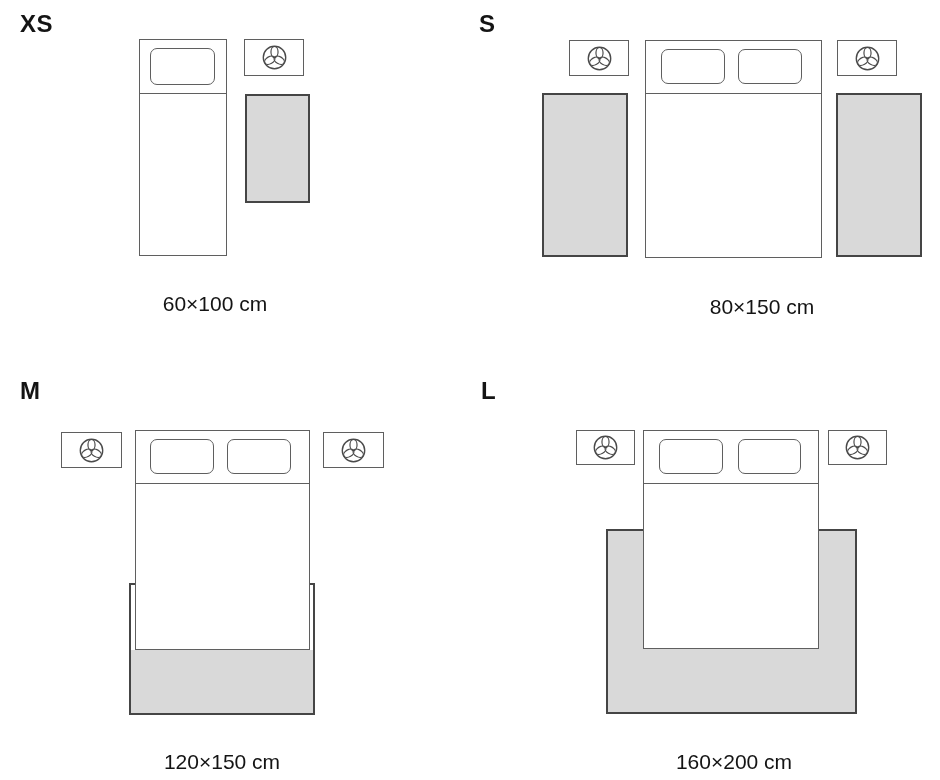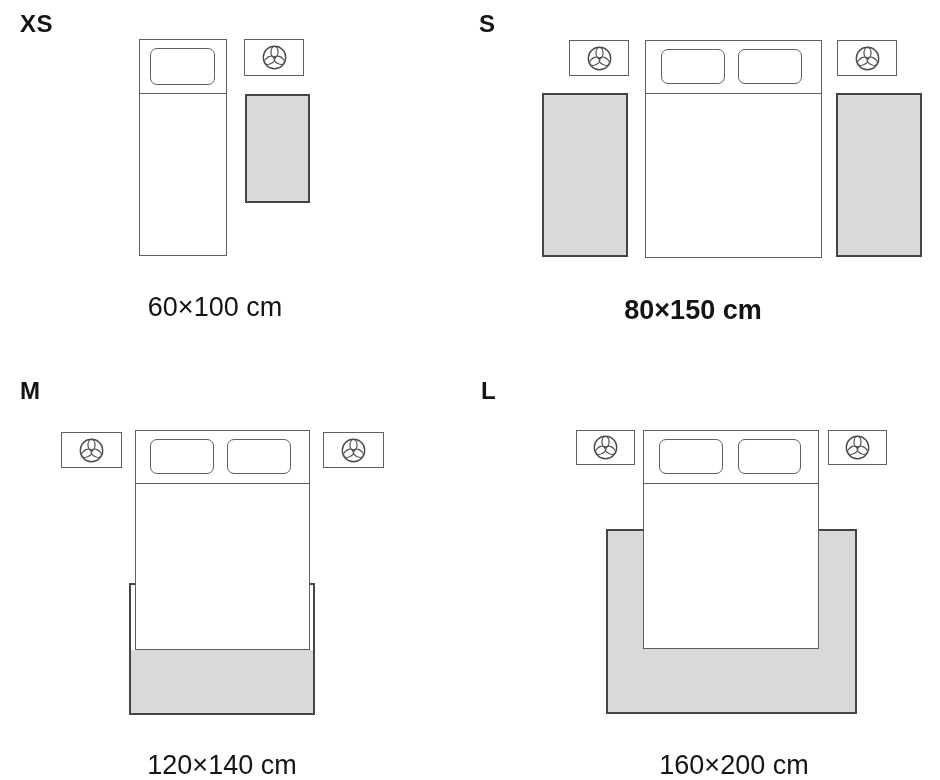--- a/index.html
+++ b/index.html
@@ -23,21 +23,21 @@
     position: absolute;
     font-weight: 700;
     font-size: 24px;
     letter-spacing: 0.5px;
     color: var(--text);
     z-index: 4;
   }
   .caption {
     position: absolute;
     font-weight: 400;
-    font-size: 27px;
+    font-size: 21px;
     color: var(--text);
     transform: translateX(-50%);
     white-space: nowrap;
     z-index: 4;
   }
   .bed {
     position: absolute;
     background: #ffffff;
     border: 1.5px solid var(--furniture-border);
     z-index: 3;
@@ -86,21 +86,21 @@
   
   .label-s  { left: 479px; top: 10px; }
   .rug-s-left  { left: 542px; top: 93px; width: 86px; height: 164px; }
   .ns-s-left   { left: 569px; top: 40px; width: 60px; height: 36px; }
   .bed-s    { left: 645px; top: 40px; width: 177px; height: 218px; }
   .bed-s .headboard { height: 53px; }
   .bed-s .pillow-1  { left: 15px; top: 8px; width: 64px; height: 35px; }
   .bed-s .pillow-2  { left: 92px; top: 8px; width: 64px; height: 35px; }
   .ns-s-right  { left: 837px; top: 40px; width: 60px; height: 36px; }
   .rug-s-right { left: 836px; top: 93px; width: 86px; height: 164px; }
-  .cap-s    { left: 693px; top: 295px; font-weight: bold; }
+  .cap-s    { left: 762px; top: 295px; }
 
   
   .label-m  { left: 20px;  top: 377px; }
   .ns-m-left  { left: 61px;  top: 432px; width: 61px; height: 36px; }
   .bed-m    { left: 135px; top: 430px; width: 175px; height: 220px; }
   .bed-m .headboard { height: 53px; }
   .bed-m .pillow-1  { left: 14px; top: 8px; width: 64px; height: 35px; }
   .bed-m .pillow-2  { left: 91px; top: 8px; width: 64px; height: 35px; }
   .ns-m-right { left: 323px; top: 432px; width: 61px; height: 36px; }
   .rug-m    { left: 129px; top: 583px; width: 186px; height: 132px; }
@@ -202,21 +202,21 @@
     <div class="nightstand ns-m-right">
       <svg class="plant-svg" viewBox="0 0 32 32" width="27" height="27">
         <circle cx="16" cy="16" r="13.3" fill="none" stroke="#4a4a4a" stroke-width="1.6"></circle>
         <g fill="none" stroke="#4a4a4a" stroke-width="1.4">
           <ellipse cx="16" cy="9.6" rx="4.2" ry="6.6"></ellipse>
           <ellipse cx="16" cy="9.6" rx="4.2" ry="6.6" transform="rotate(120 16 16)"></ellipse>
           <ellipse cx="16" cy="9.6" rx="4.2" ry="6.6" transform="rotate(240 16 16)"></ellipse>
         </g>
       </svg>
     </div>
-    <div class="caption cap-m">120×140 cm</div>
+    <div class="caption cap-m">120×150 cm</div>
   </section>
 
   <section>
     <div class="size-label label-l">L</div>
     <div class="nightstand ns-l-left">
       <svg class="plant-svg" viewBox="0 0 32 32" width="27" height="27">
         <circle cx="16" cy="16" r="13.3" fill="none" stroke="#4a4a4a" stroke-width="1.6"></circle>
         <g fill="none" stroke="#4a4a4a" stroke-width="1.4">
           <ellipse cx="16" cy="9.6" rx="4.2" ry="6.6"></ellipse>
           <ellipse cx="16" cy="9.6" rx="4.2" ry="6.6" transform="rotate(120 16 16)"></ellipse>

